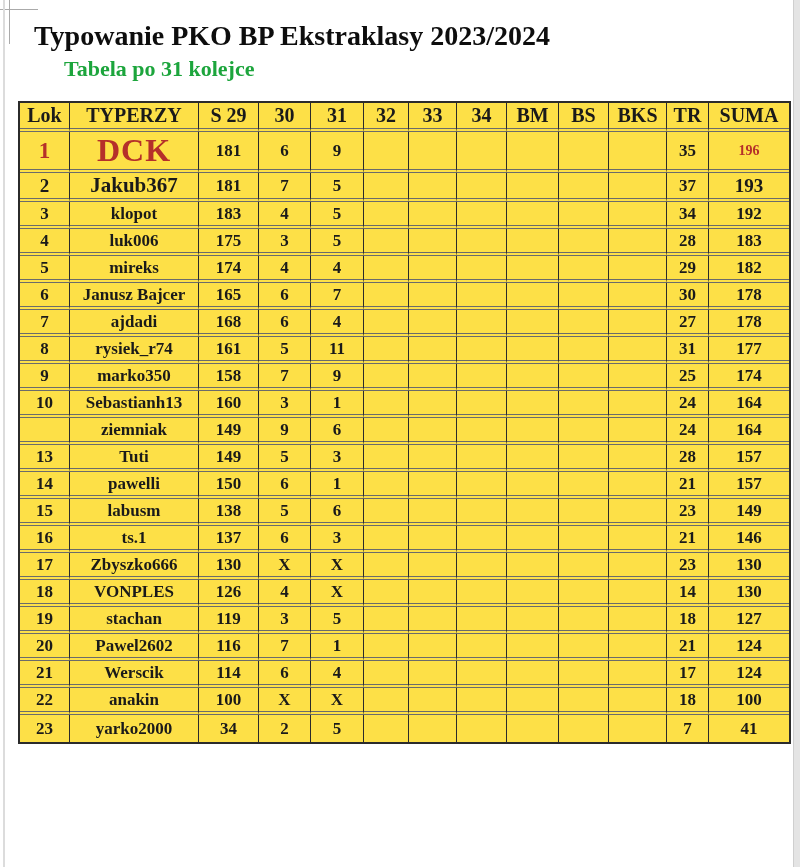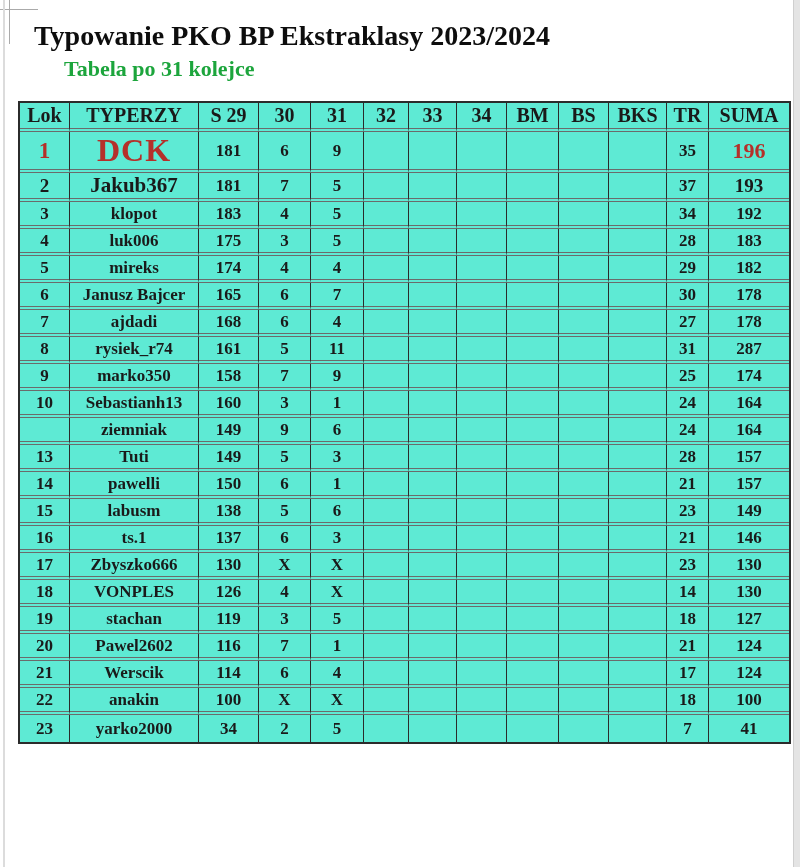--- a/index.html
+++ b/index.html
@@ -29,21 +29,21 @@
     white-space: nowrap;
     margin-left: 30px;
   }
 
   table.standings {
     position: absolute; left: 18px; top: 101px;
     width: 769px;
     border-collapse: separate; border-spacing: 0;
     table-layout: fixed;
     border: 2px solid #2b2b2b;
-    background: #5eead4;
+    background: #fde047;
   }
   .standings th, .standings td {
     border-right: 1px solid #2b2b2b;
     border-bottom: 4px double #6b6b6b;
     padding: 0;
     height: 27px;
     vertical-align: middle;
     text-align: center;
     font-weight: bold;
     font-size: 17px;
@@ -60,21 +60,21 @@
   .hdr-green { color: #17a24b; margin-left: 12px; }
   .hdr-navy  { color: #2424cb; }
 
   
   .c-name { text-align: left; padding-left: 9px; }
   .c-tr   { color: #17a24b; }
 
   
   .row-1 .c-lok  { color: #b5302a; font-size: 23px; }
   .row-1 .c-name { color: #b5302a; font-size: 32px; letter-spacing: 1px; }
-  .row-1 .c-suma { color: #b5302a; font-size: 22px; }
+  .row-1 .c-suma { color: #b5302a; font-size: 14px; }
   
   .row-2 .c-lok  { font-size: 19px; }
   .row-2 .c-name { font-size: 21px; }
   .row-2 .c-suma { font-size: 19px; }
 
   
   .cell-red   { color: #b5302a; }
   .cell-brown { color: #7f6000; }
 </style>
 </head>
@@ -234,21 +234,21 @@
           <td class="c-num">161</td>
           <td class="c-num">5</td>
           <td class="c-num cell-red">11</td>
           <td class="c-num"></td>
           <td class="c-num"></td>
           <td class="c-num"></td>
           <td class="c-num"></td>
           <td class="c-num"></td>
           <td class="c-num"></td>
           <td class="c-num c-tr">31</td>
-          <td class="c-num c-suma">287</td>
+          <td class="c-num c-suma">177</td>
         </tr>
         <tr class="">
           <td class="c-lok">9</td>
           <td class="c-name">marko350</td>
           <td class="c-num">158</td>
           <td class="c-num">7</td>
           <td class="c-num">9</td>
           <td class="c-num"></td>
           <td class="c-num"></td>
           <td class="c-num"></td>

